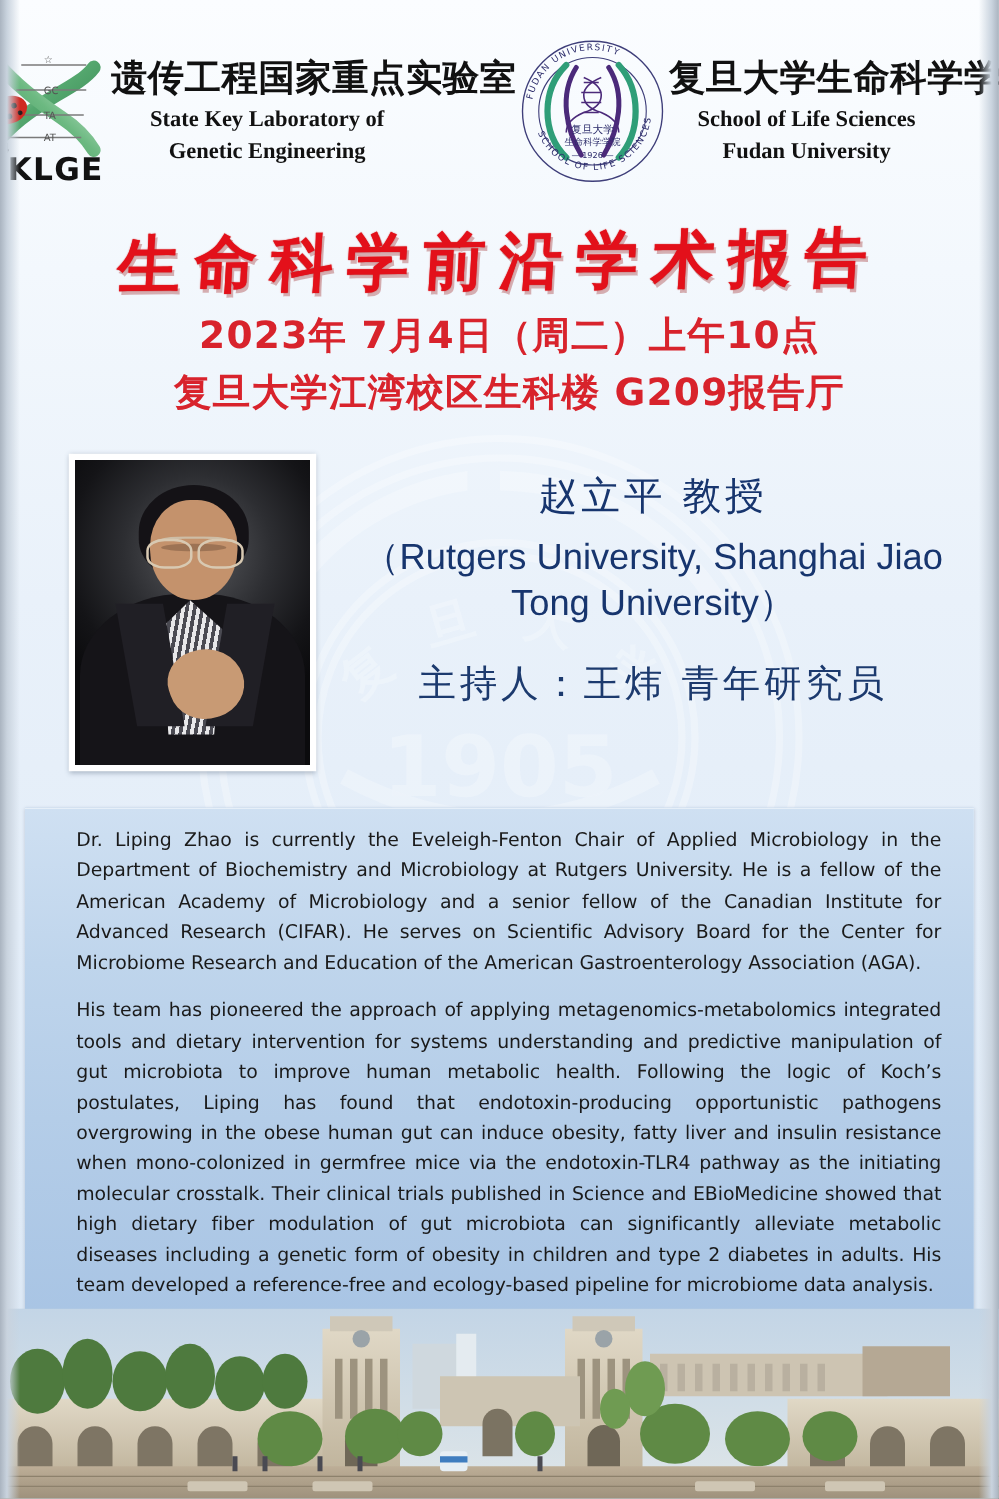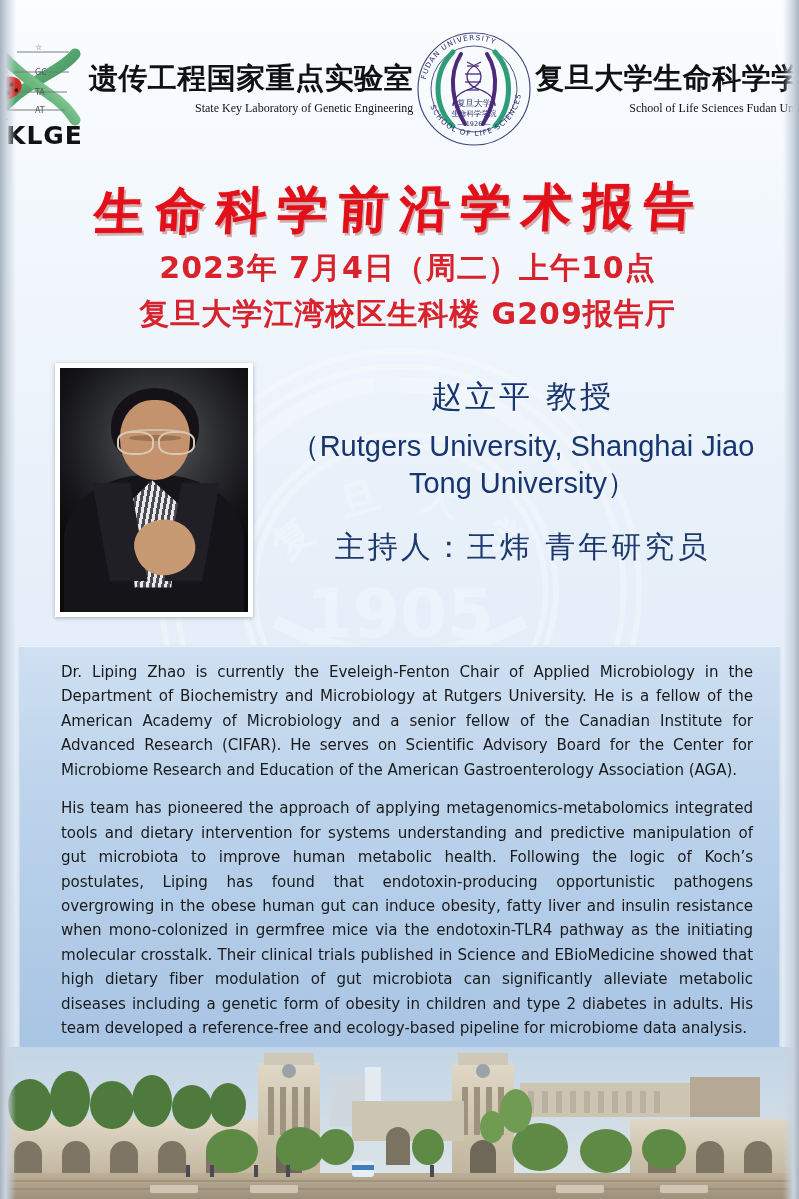--- a/index.html
+++ b/index.html
@@ -26,29 +26,29 @@
   }
 
   
   .header{
     position:absolute;left:0;right:0;top:24px;height:130px;
     display:flex;align-items:center;justify-content:center;gap:0px;
   }
   .hblock{display:flex;align-items:center;}
   .logo-sklge{width:120px;height:118px;flex:0 0 auto;}
   .logo-fudan{width:122px;height:122px;flex:0 0 auto;}
-  .htext{display:flex;flex-direction:column;align-items:flex-end;}
+  .htext{display:flex;flex-direction:column;align-items:flex-start;}
   .htext .cn{
     font-family:"DejaVu Sans","Liberation Sans",sans-serif;
     font-weight:bold;font-size:29px;color:#111;letter-spacing:.5px;line-height:1.15;
     white-space:nowrap;
   }
   .htext .en{
     font-family:"Liberation Serif","DejaVu Serif",serif;
-    font-weight:normal;font-size:12px;color:#111;line-height:1.35;text-align:center;
+    font-weight:bold;font-size:18px;color:#111;line-height:1.35;text-align:center;
     margin-top:4px;max-width:260px;
   }
   .hb1 .en{max-width:250px;}
   .hb2 .en{max-width:220px;}
 
   
   .title-cn{
     position:absolute;left:0;right:0;top:176px;text-align:center;
     font-family:"DejaVu Sans","Liberation Sans",sans-serif;
     font-weight:bold;font-size:50px;letter-spacing:11px;

